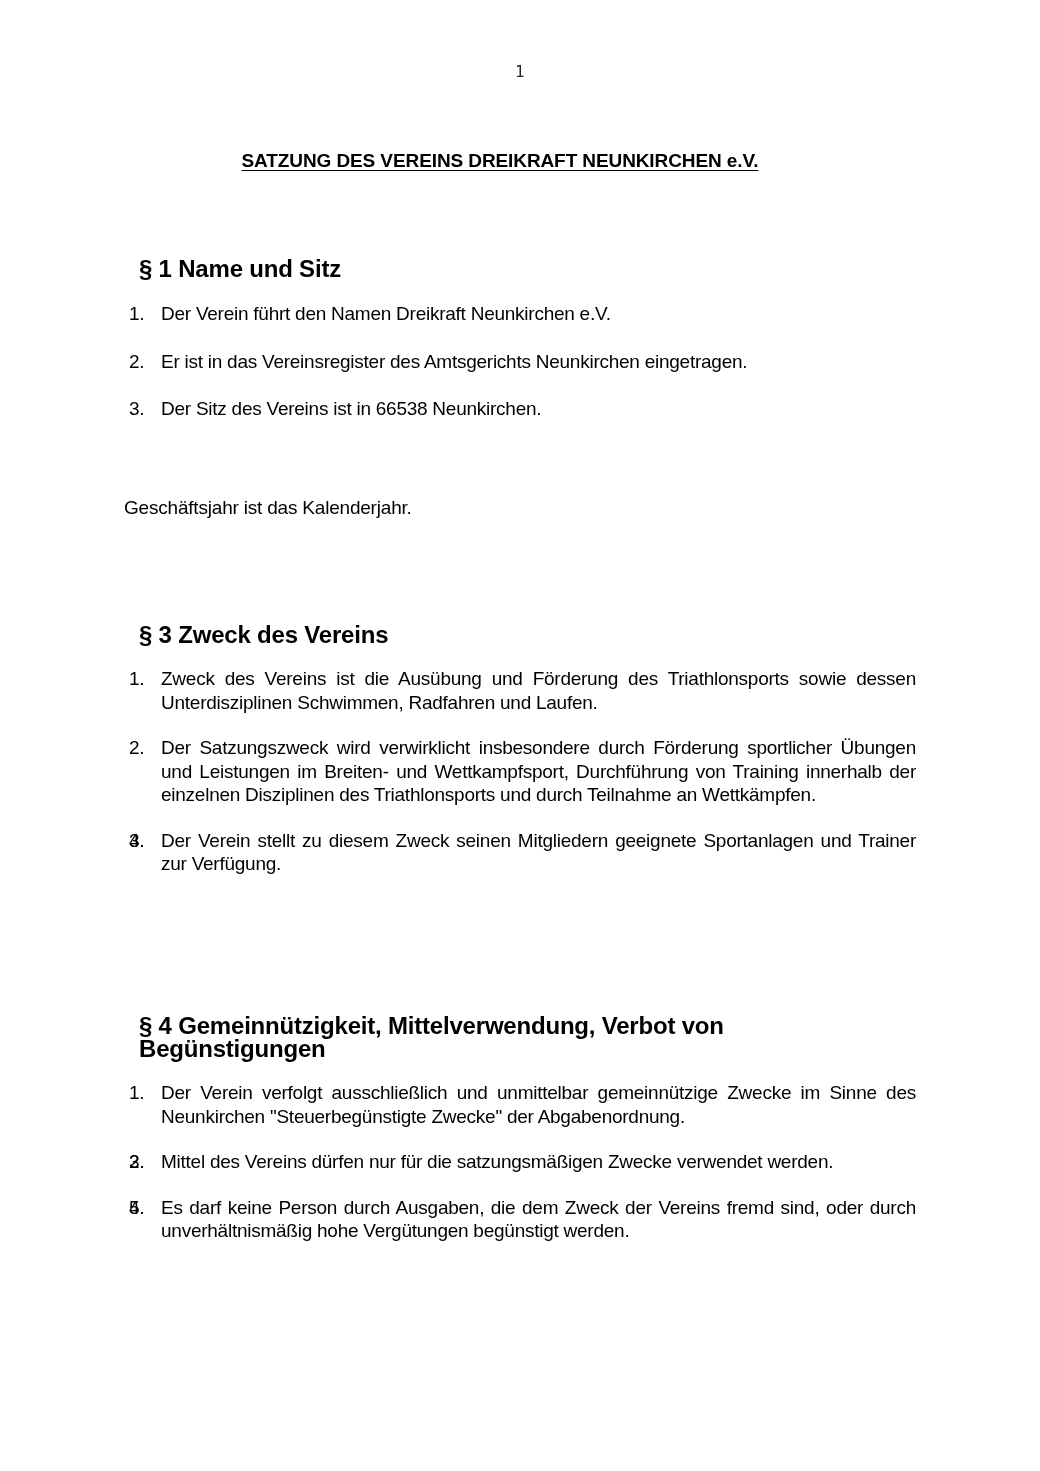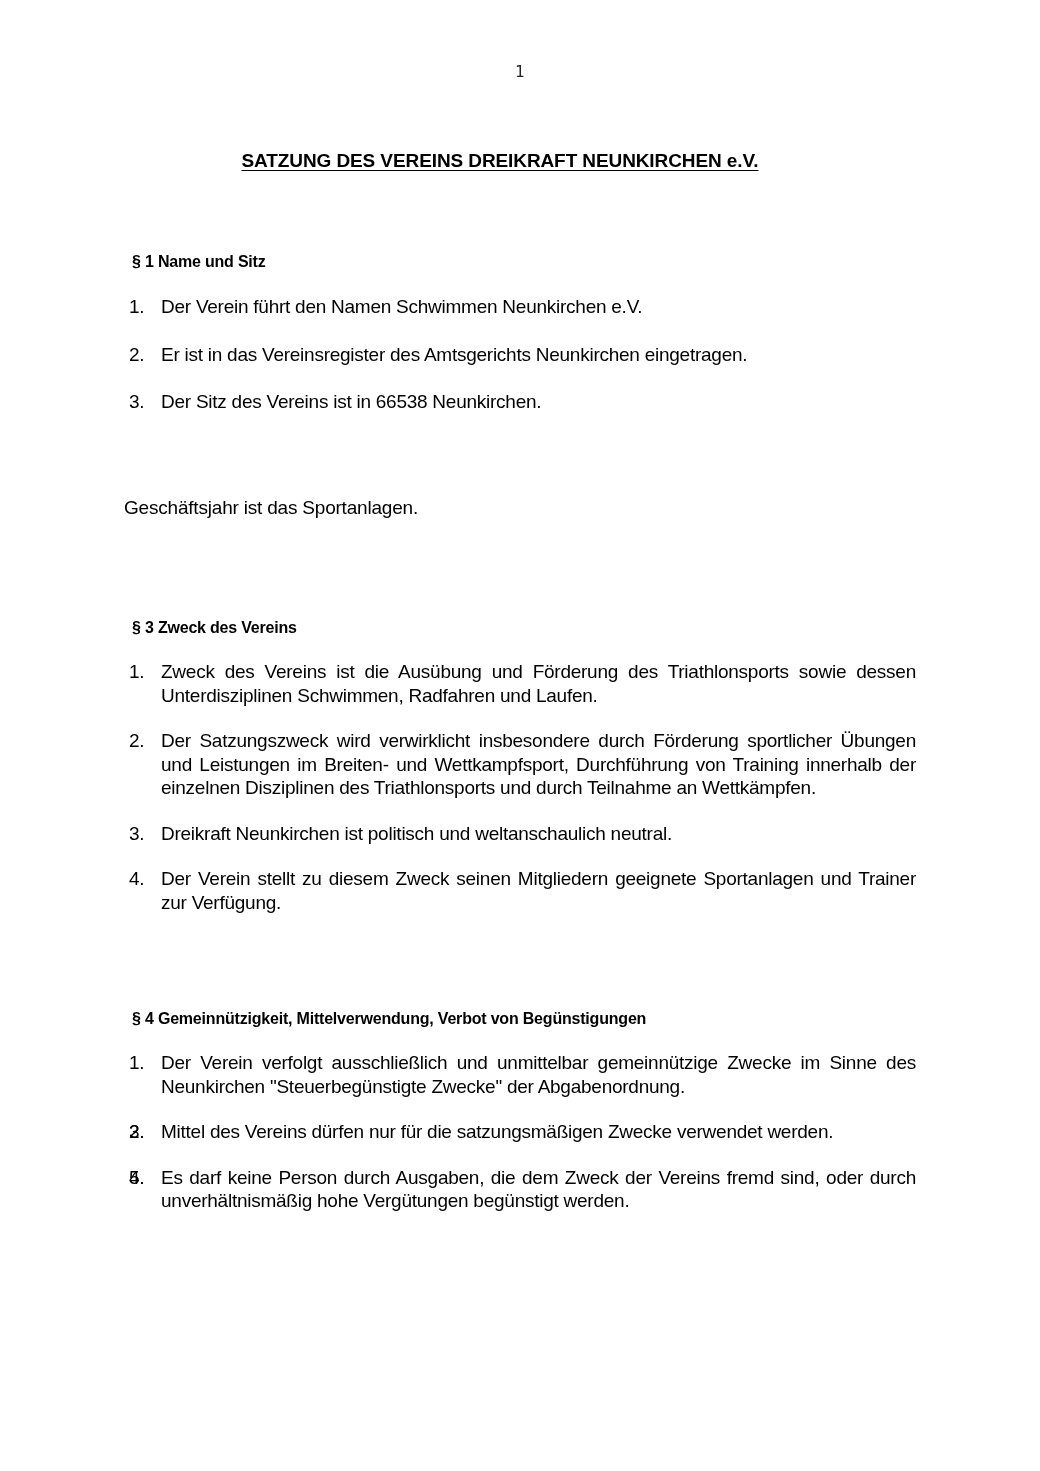--- a/index.html
+++ b/index.html
@@ -37,23 +37,23 @@
       text-underline-offset: 3px;
       letter-spacing: -0.1px;
     }
     .section {
       position: absolute;
       left: 124px;
       width: 792px;
     }
     .section-heading {
       font-weight: bold;
-      font-size: 16px;
+      font-size: 24px;
       line-height: 23px;
-      margin: 8px;
+      margin: 15px;
       letter-spacing: -0.2px;
     }
     .plain-text {
       font-size: 19px;
       line-height: 23px;
       margin: 0;
       letter-spacing: -0.2px;
     }
     ol.items {
       list-style: none;
@@ -79,51 +79,50 @@
 
 <div class="page-number">1</div>
 
 <div class="doc-title">SATZUNG DES VEREINS DREIKRAFT NEUNKIRCHEN e.V.</div>
 
 <div class="section" style="top:242px;">
   <h2 class="section-heading">§ 1 Name und Sitz</h2>
   <ol class="items" style="margin-top:22px;">
     <li>
       <span class="num">1.</span>
-      <span>Der Verein führt den Namen Schwimmen Neunkirchen e.V.</span>
+      <span>Der Verein führt den Namen Dreikraft Neunkirchen e.V.</span>
     </li>
     <li style="margin-top:24px;">
       <span class="num">2.</span>
       <span>Er ist in das Vereinsregister des Amtsgerichts Neunkirchen eingetragen.</span>
     </li>
     <li style="margin-top:24px;">
       <span class="num">3.</span>
       <span>Der Sitz des Vereins ist in 66538 Neunkirchen.</span>
     </li>
   </ol>
 </div>
 
 <div class="section" style="top:474px;">
-  <p class="plain-text" style="margin-top:22px;">Geschäftsjahr ist das Sportanlagen.</p>
+  <p class="plain-text" style="margin-top:22px;">Geschäftsjahr ist das Kalenderjahr.</p>
 </div>
 
 <div class="section" style="top:608px;">
   <h2 class="section-heading">§ 3 Zweck des Vereins</h2>
   <ol class="items" style="margin-top:21px;">
     <li>
       <span class="num">1.</span>
       <span>Zweck des Vereins ist die Ausübung und Förderung des Triathlonsports sowie dessen Unterdisziplinen Schwimmen, Radfahren und Laufen.</span>
     </li>
     <li style="margin-top:22px;">
       <span class="num">2.</span>
       <span>Der Satzungszweck wird verwirklicht insbesondere durch Förderung sportlicher Übungen und Leistungen im Breiten- und Wettkampfsport, Durchführung von Training innerhalb der einzelnen Disziplinen des Triathlonsports und durch Teilnahme an Wettkämpfen.</span>
     </li>
     <li style="margin-top:22px;">
       <span class="num">3.</span>
-      <span>Dreikraft Neunkirchen ist politisch und weltanschaulich neutral.</span>
     </li>
     <li style="margin-top:22px;">
       <span class="num">4.</span>
       <span>Der Verein stellt zu diesem Zweck seinen Mitgliedern geeignete Sportanlagen und Trainer zur Verfügung.</span>
     </li>
   </ol>
 </div>
 
 <div class="section" style="top:999px;">
   <h2 class="section-heading">§ 4 Gemeinnützigkeit, Mittelverwendung, Verbot von Begünstigungen</h2>

